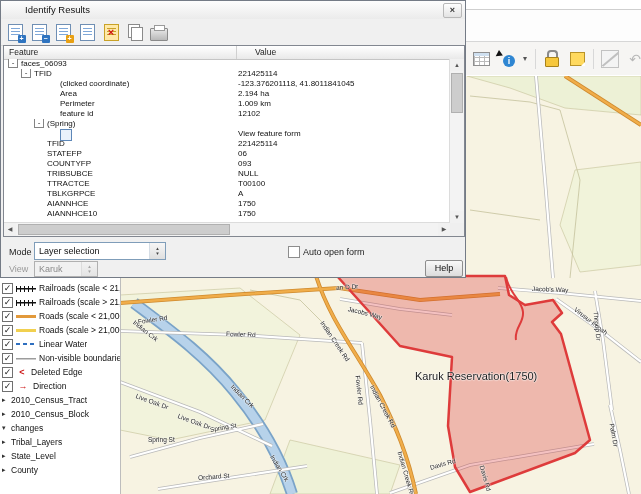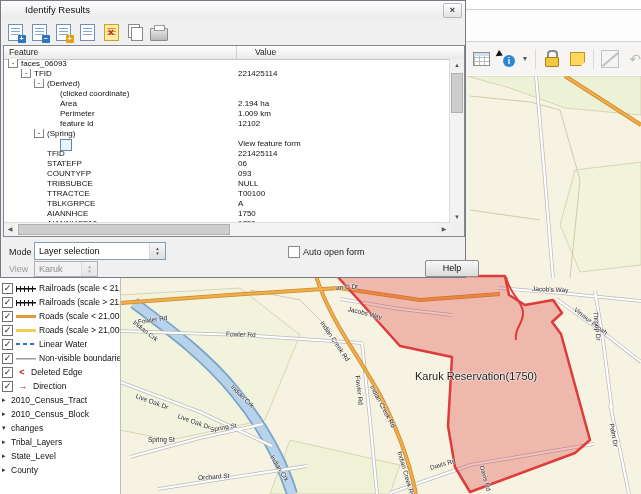--- a/index.html
+++ b/index.html
@@ -115,21 +115,21 @@
   .combo{position:absolute;display:flex;align-items:center;justify-content:space-between;background:#fff;
       border:1px solid #7f9db9;box-sizing:border-box;padding-left:4px;font-size:9px;color:#111;}
   .combo .arrows{width:15px;align-self:stretch;border-left:1px solid #d5dde5;background:linear-gradient(#f6f6f6,#dfdfdf);
       display:flex;flex-direction:column;align-items:center;justify-content:center;font-size:4.5px;line-height:5px;color:#444;}
   #mode-combo{left:33px;top:241px;width:132px;height:18px;}
   #view-combo{left:33px;top:260px;width:64px;height:16px;background:#f1f1f1;border-color:#b0b0b0;color:#8b8b8b;}
   #view-combo .arrows{color:#a5a5a5;background:linear-gradient(#f2f2f2,#e4e4e4);border-left-color:#dcdcdc;}
   .checkbox-un{position:absolute;left:287px;top:245px;width:10px;height:10px;background:#fff;border:1px solid #8d8d8d;}
   .autoopen-label{position:absolute;left:302px;top:246px;}
   .view-label{position:absolute;left:8px;top:263px;}
-  .btn{position:absolute;left:424px;top:259px;width:54px;height:17px;background:linear-gradient(#f8f8f8,#dcdcdc);
+  .btn{position:absolute;left:424px;top:259px;width:38px;height:17px;background:linear-gradient(#f8f8f8,#dcdcdc);
       border:1px solid #8d8d8d;border-radius:2px;font-size:9px;color:#111;text-align:center;line-height:15px;box-sizing:border-box;}
 </style>
 </head>
 <body>
 
 <div id="stage">
 
   <svg id="map-svg" width="641" height="494" viewBox="0 0 641 494">
     <rect x="0" y="0" width="641" height="494" fill="#f7f3e2"></rect>
 
@@ -372,25 +372,22 @@
       <div id="tree-rows">
           <div class="trow">
             <div class="tc-feature"><span style="display: inline-block; width: 4px;"></span><span class="slot"><span class="expander">-</span></span><span>faces_06093</span></div>
             <div class="tc-value"></div>
           </div>
           <div class="trow">
             <div class="tc-feature"><span style="display: inline-block; width: 17px;"></span><span class="slot"><span class="expander">-</span></span><span>TFID</span></div>
             <div class="tc-value">221425114</div>
           </div>
           <div class="trow">
-            <div class="tc-feature"><span style="display: inline-block; width: 30px;"></span><span class="slot"><span class="expander">-</span></span><span>(Derived)</span></div>
-            <div class="tc-value"></div>
-          </div>
-          <div class="trow">
             <div class="tc-feature"><span style="display: inline-block; width: 43px;"></span><span class="slot"></span><span>(clicked coordinate)</span></div>
+            <div class="tc-value">-123.376201118, 41.8011841045</div>
           </div>
           <div class="trow">
             <div class="tc-feature"><span style="display: inline-block; width: 43px;"></span><span class="slot"></span><span>Area</span></div>
             <div class="tc-value">2.194 ha</div>
           </div>
           <div class="trow">
             <div class="tc-feature"><span style="display: inline-block; width: 43px;"></span><span class="slot"></span><span>Perimeter</span></div>
             <div class="tc-value">1.009 km</div>
           </div>
           <div class="trow">

